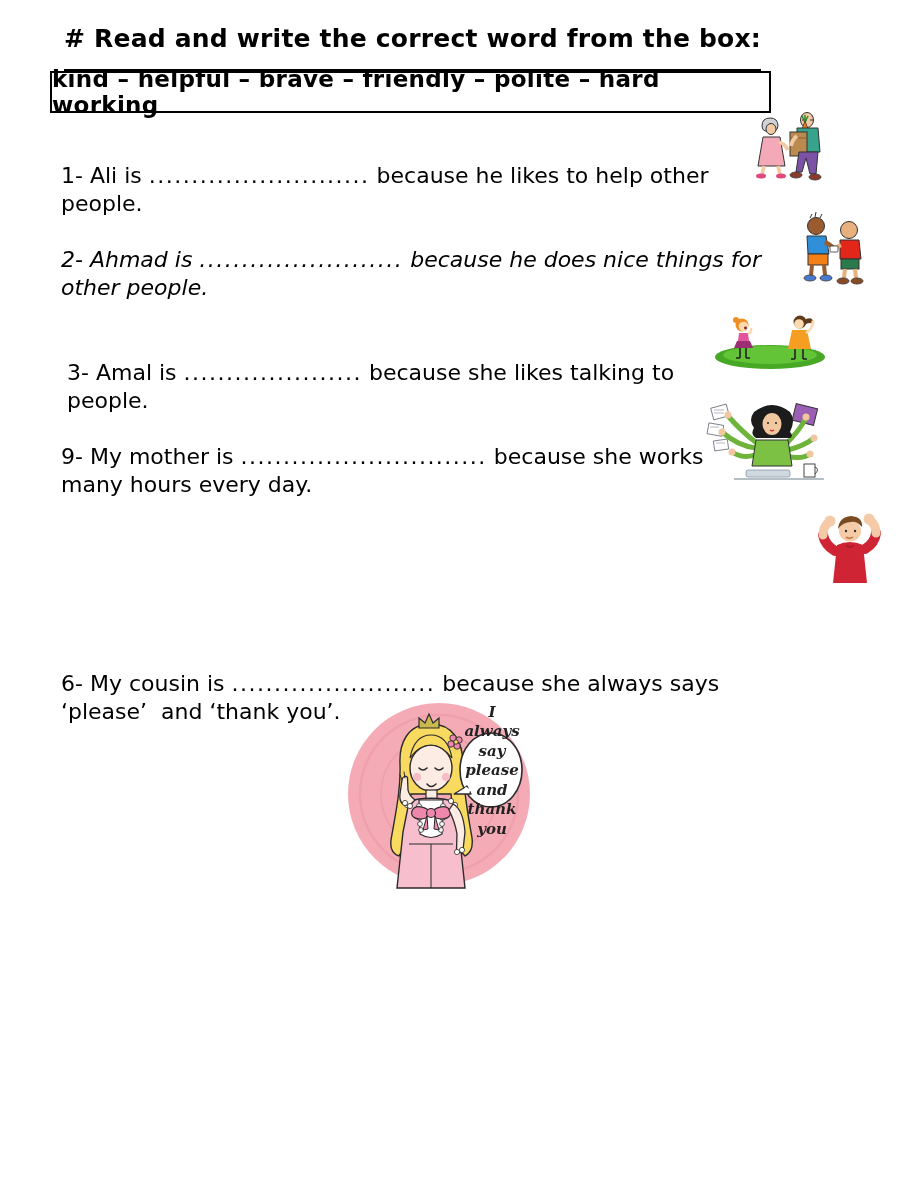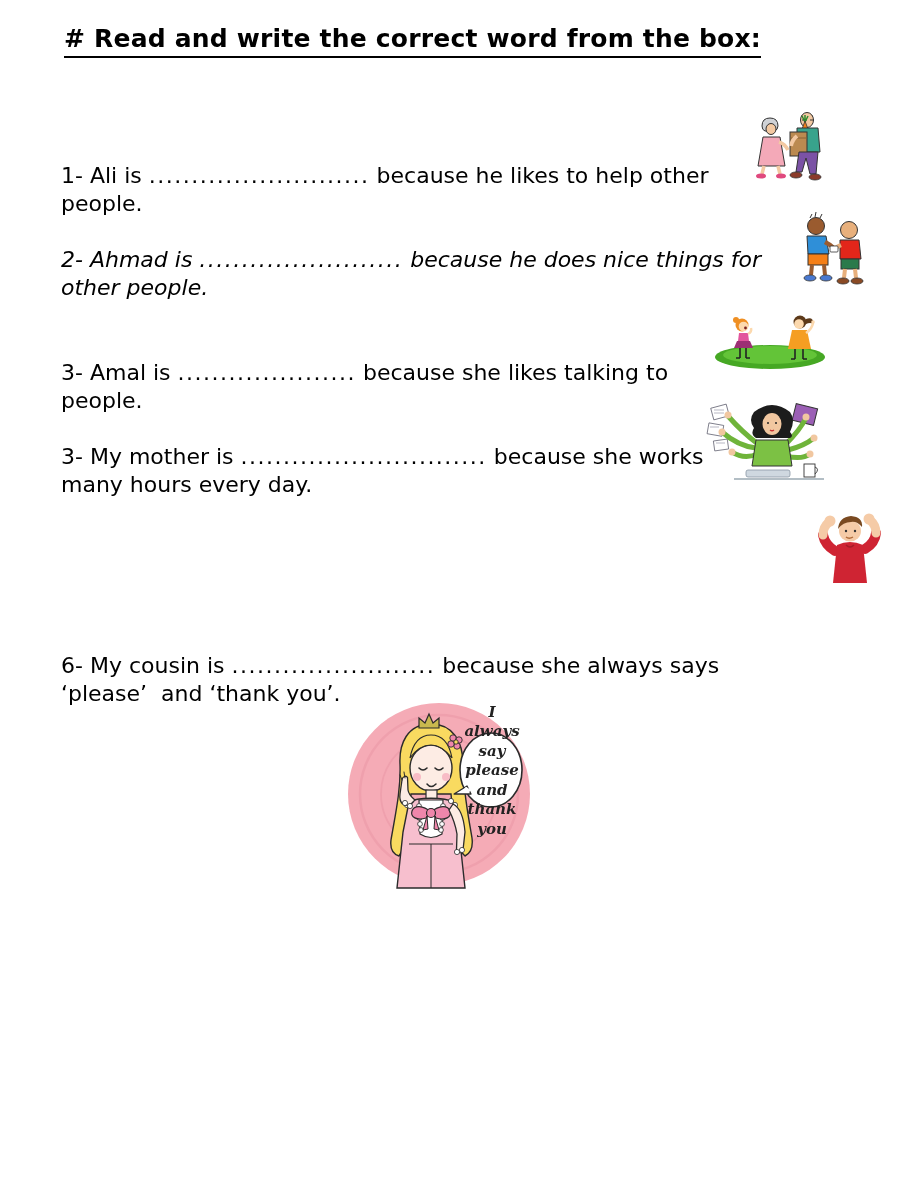--- a/index.html
+++ b/index.html
@@ -3,35 +3,35 @@
 <meta charset="utf-8">
 <style>
   html,body{margin:0;padding:0;background:#ffffff;}
   .page{
     position:relative;width:900px;height:1200px;background:#ffffff;
     font-family:"DejaVu Sans",sans-serif;color:#000;overflow:hidden;
   }
   .title{
     position:absolute;left:64px;top:24px;margin:0;
     font-size:25px;font-weight:700;letter-spacing:.2px;
-    border-bottom:2.5px solid #000;padding-bottom:3px;display:inline-block;
+    border-bottom:2.5px solid #000;padding-bottom:16px;display:inline-block;
   }
   .word-box{
     position:absolute;left:50px;top:71px;width:717px;height:38px;
     border:2px solid #000;display:flex;align-items:center;justify-content:center;
     font-size:23px;font-weight:700;letter-spacing:.3px;background:#fff;
   }
   .q{position:absolute;margin:16px;font-size:22px;line-height:28px;font-weight:400;}
   .q .dots{letter-spacing:1.5px;}
   .q1{left:45px;top:146px;width:700px;}
   .q2{left:45px;top:230px;width:740px;font-style:italic;}
-  .q3{left:45px;top:343px;width:660px;}
+  .q3{left:51px;top:343px;width:660px;}
   .q4{left:45px;top:427px;width:665px;}
   .q5{left:45px;top:537px;width:765px;}
-  .q6{left:45px;top:636px;width:755px;}
+  .q6{left:45px;top:654px;width:755px;}
   figure.art{position:absolute;margin:0;padding:0;}
   .art1{left:750px;top:110px;}
   .art2{left:798px;top:212px;}
   .art3{left:712px;top:313px;}
   .art4{left:706px;top:402px;}
   .art5{left:813px;top:509px;}
   .princess{left:347px;top:698px;width:184px;height:192px;}
   .bubble-text{
     position:absolute;left:114px;top:38px;width:62px;height:70px;
     display:flex;align-items:center;justify-content:center;text-align:center;
@@ -39,28 +39,31 @@
     font-size:15px;line-height:1.3;white-space:pre-line;color:#222;
   }
 </style>
 </head>
 <body>
 
 <div class="page">
 
   <h1 class="title"># Read and write the correct word from the box:</h1>
 
+  <div class="word-box">
+    <span>kind – helpful – brave – friendly – polite – hard working</span>
+  </div>
 
   <p class="q q1"><span>1- Ali is </span><span class="dots">..........................</span><span> because he likes to help other people.</span></p>
 
   <p class="q q2"><span>2- Ahmad is </span><span class="dots">........................</span><span> because he does nice things for other people.</span></p>
 
   <p class="q q3"><span>3- Amal is </span><span class="dots">.....................</span><span> because she likes talking to people.</span></p>
 
-  <p class="q q4"><span>3- My mother is </span><span class="dots">.............................</span><span> because she works many hours every day.</span></p>
+  <p class="q q4"><span>9- My mother is </span><span class="dots">.............................</span><span> because she works many hours every day.</span></p>
 
 
   <p class="q q6"><span>6- My cousin is </span><span class="dots">........................</span><span> because she always says ‘please’&nbsp; and ‘thank you’.</span></p>
 
   <figure class="art art1">
     <svg width="86" height="86" viewBox="0 0 86 86">
       <path d="M51 6 Q57 -1 63 6 L63 9 Q57 5 51 9 Z" fill="#4a2d18"></path>
       <ellipse cx="57" cy="10" rx="6.5" ry="7.5" fill="#f3c9a2" stroke="#333" stroke-width="1"></ellipse>
       <path d="M52 10 h5 M60 10 h4" stroke="#333" stroke-width="1" fill="none"></path>
       <path d="M55 12 l-3 -6 M55 12 l3 -6 M55 12 v-7" stroke="#2e8b2e" stroke-width="1.5"></path>

